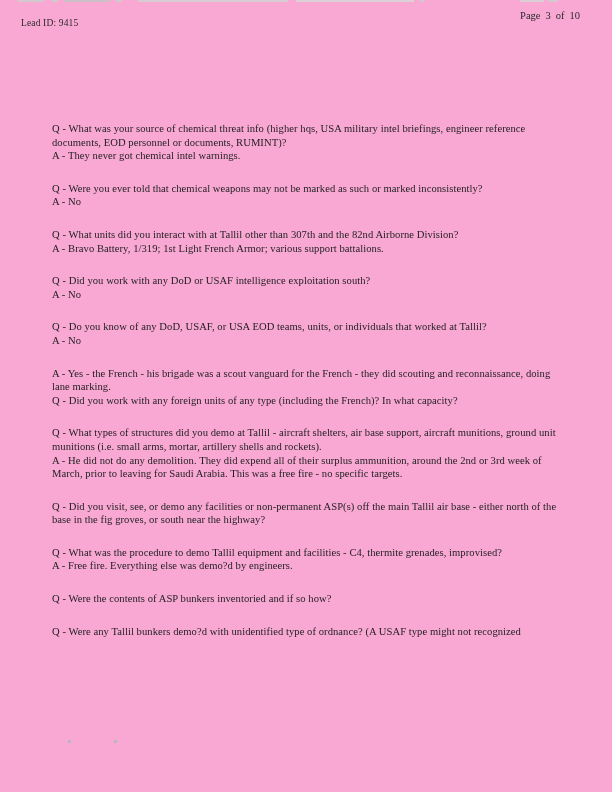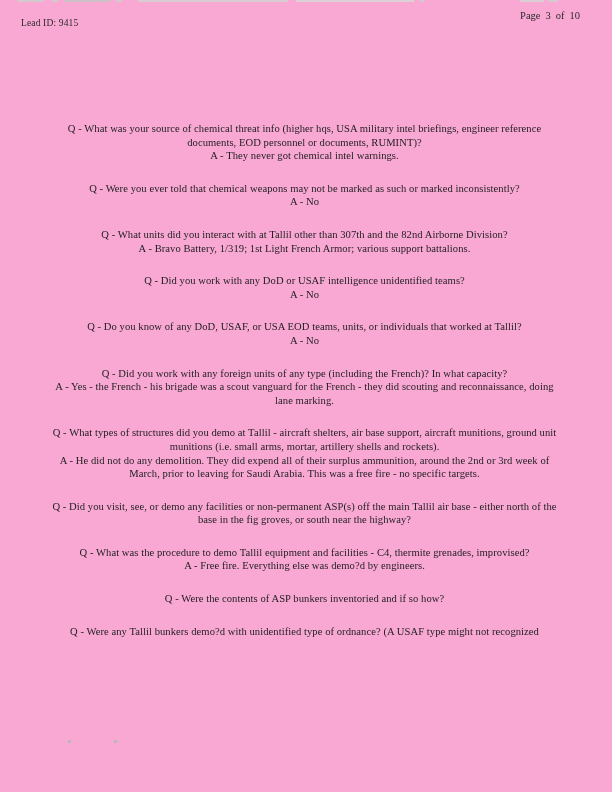--- a/index.html
+++ b/index.html
@@ -82,21 +82,21 @@
     width: 505px;
   }
 
   .qa-block {
     margin: 0 0 19px 0;
   }
 
   .qa-line {
     font-size: 10.6px;
     line-height: 13.6px;
-    text-align: center;
+    text-align: left;
     margin: 0;
     color: #1e1e1e;
     letter-spacing: 0.05px;
   }
   .qa-line.answer { }
 </style>
 </head>
 <body>
 
 <div class="page">
@@ -125,30 +125,30 @@
       </div>
       <div class="qa-block">
         <p class="qa-line question">Q - Were you ever told that chemical weapons may not be marked as such or marked inconsistently?</p>
         <p class="qa-line answer">A - No</p>
       </div>
       <div class="qa-block">
         <p class="qa-line question">Q - What units did you interact with at Tallil other than 307th and the 82nd Airborne Division?</p>
         <p class="qa-line answer">A - Bravo Battery, 1/319; 1st Light French Armor; various support battalions.</p>
       </div>
       <div class="qa-block">
-        <p class="qa-line question">Q - Did you work with any DoD or USAF intelligence unidentified teams?</p>
+        <p class="qa-line question">Q - Did you work with any DoD or USAF intelligence exploitation south?</p>
         <p class="qa-line answer">A - No</p>
       </div>
       <div class="qa-block">
         <p class="qa-line question">Q - Do you know of any DoD, USAF, or USA EOD teams, units, or individuals that worked at Tallil?</p>
         <p class="qa-line answer">A - No</p>
       </div>
       <div class="qa-block">
+        <p class="qa-line answer">A - Yes - the French - his brigade was a scout vanguard for the French - they did scouting and reconnaissance, doing lane marking.</p>
         <p class="qa-line question">Q - Did you work with any foreign units of any type (including the French)? In what capacity?</p>
-        <p class="qa-line answer">A - Yes - the French - his brigade was a scout vanguard for the French - they did scouting and reconnaissance, doing lane marking.</p>
       </div>
       <div class="qa-block">
         <p class="qa-line question">Q - What types of structures did you demo at Tallil - aircraft shelters, air base support, aircraft munitions, ground unit munitions (i.e. small arms, mortar, artillery shells and rockets).</p>
         <p class="qa-line answer">A - He did not do any demolition.  They did expend all of their surplus ammunition, around the 2nd or 3rd week of March, prior to leaving for Saudi Arabia.  This was a free fire - no specific targets.</p>
       </div>
       <div class="qa-block">
         <p class="qa-line question">Q - Did you visit, see, or demo any facilities or non-permanent ASP(s) off the main Tallil air base - either north of the base in the fig groves, or south near the highway?</p>
       </div>
       <div class="qa-block">
         <p class="qa-line question">Q - What was the procedure to demo Tallil equipment and facilities - C4, thermite grenades, improvised?</p>

